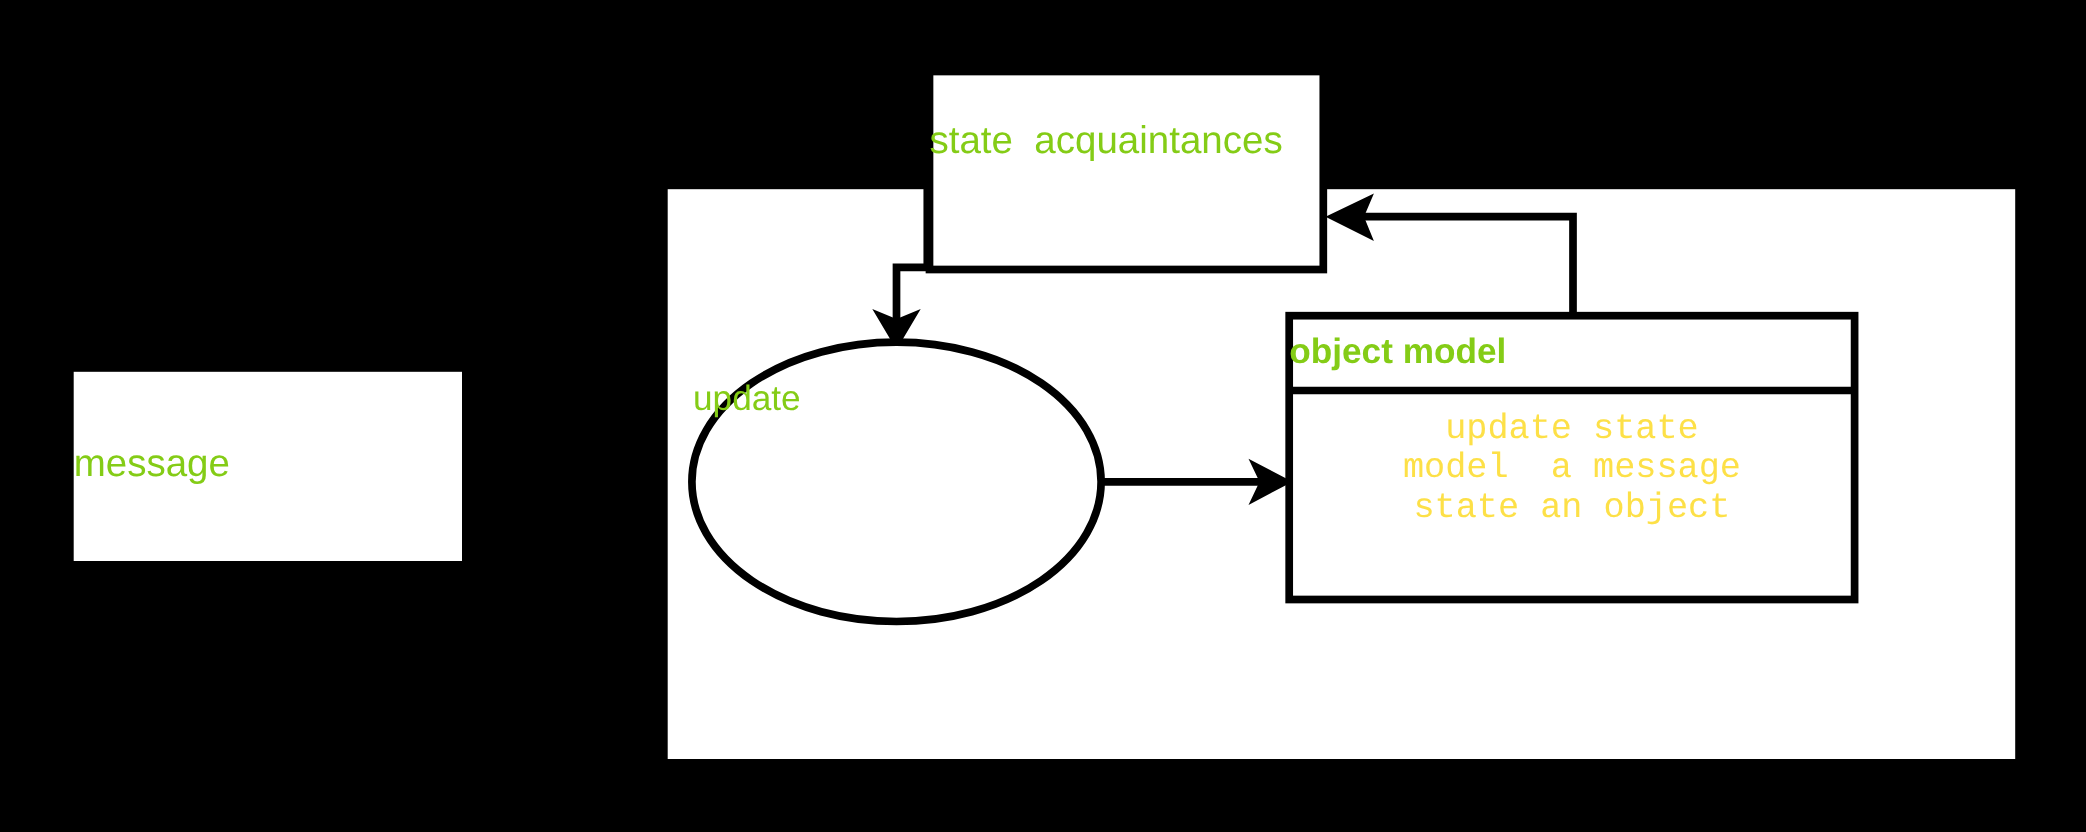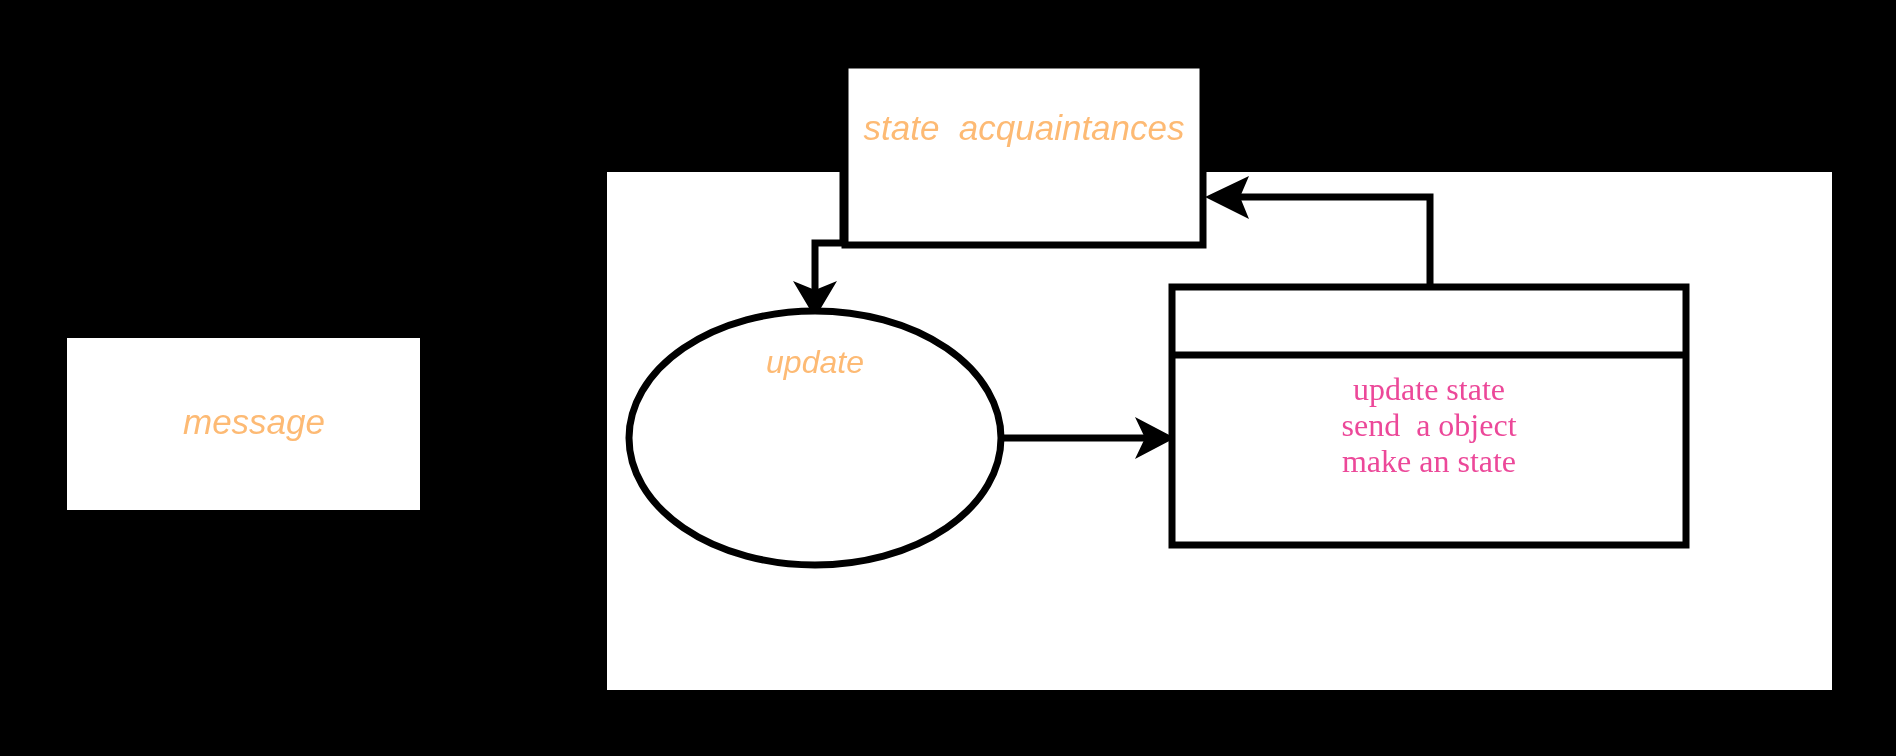--- a/index.html
+++ b/index.html
@@ -17,27 +17,26 @@
   }
   #diagram-svg {
     position: absolute;
     left: 0;
     top: 0;
     width: 1896px;
     height: 756px;
   }
   .label {
     position: absolute;
-    color: #fdba74;
+    color: #84cc16;
     font-family: "Liberation Sans", sans-serif;
     white-space: pre;
-    text-align: center;
+    text-align: left;
     line-height: 1.0;
     user-select: none;
-    font-style: italic;
   }
   #message-label {
     left: 67px;
     top: 404px;
     width: 374px;
     font-size: 35px;
   }
   #state-label {
     left: 845px;
     top: 110px;
@@ -55,24 +54,24 @@
     top: 303px;
     width: 514px;
     font-size: 32px;
     font-weight: bold;
   }
   .om-item {
     position: absolute;
     left: 1172px;
     width: 514px;
     font-size: 32px;
-    color: #ec4899;
+    color: #fde047;
     text-align: center;
     white-space: pre;
-    font-family: Liberation Serif, serif;
+    font-family: Liberation Mono, monospace;
   }
   #om-item-0 { top: 371px; }
   #om-item-1 { top: 407px; }
   #om-item-2 { top: 443px; }
 </style>
 </head>
 <body>
 
 <div id="canvas">
 
@@ -98,18 +97,19 @@
     <rect x="1172" y="287" width="514" height="258" fill="#ffffff" stroke="#000000" stroke-width="7"></rect>
     <line x1="1172" y1="355" x2="1686" y2="355" stroke="#000000" stroke-width="7"></line>
   </svg>
 
   <div class="label" id="message-label">message</div>
 
   <div class="label" id="state-label">state  acquaintances</div>
 
   <div class="label" id="trigger-label">update</div>
 
+  <div class="label" id="object-model-title">object model</div>
 
   <div class="om-item" id="om-item-0">update state</div>
-  <div class="om-item" id="om-item-1">send  a object</div>
-  <div class="om-item" id="om-item-2">make an state</div>
+  <div class="om-item" id="om-item-1">model  a message</div>
+  <div class="om-item" id="om-item-2">state an object</div>
 
 </div>
 
 </body></html>

